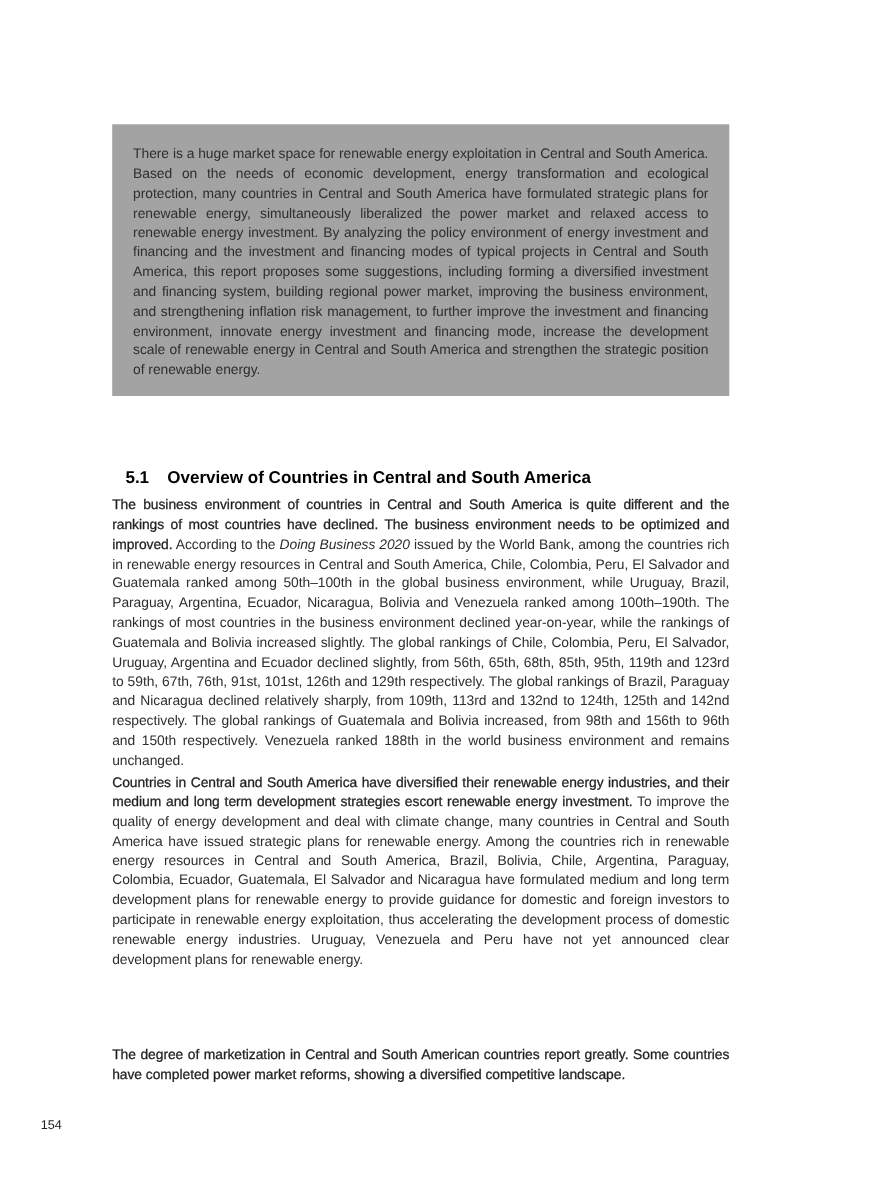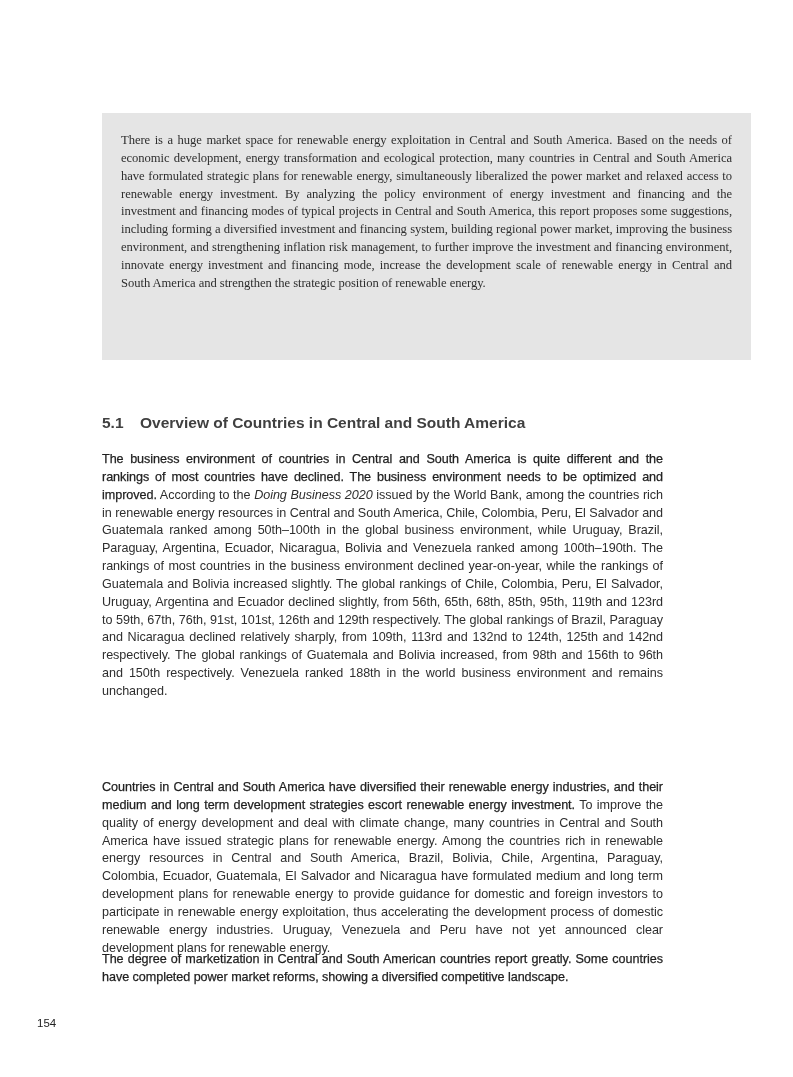--- a/index.html
+++ b/index.html
@@ -12,44 +12,43 @@
       height: 1077px;
       position: relative;
       overflow: hidden;
       font-family: "Liberation Sans", sans-serif;
       color: #2b2b2b;
     }
     .abstract-box {
       position: absolute;
       left: 102px;
       top: 113px;
-      width: 649px;
+      width: 561px;
       height: 247px;
-      background: #e5e5e5;
+      background: #a3a3a3;
       box-sizing: border-box;
       padding: 19px 19px 0 19px;
-      font-family: Liberation Serif, serif;
     }
     .abstract-text {
       margin: 0;
       font-size: 12.6px;
       line-height: 17.85px;
       text-align: justify;
       color: #2e2e2e;
       letter-spacing: -0.05px;
     }
     .section-heading {
       position: absolute;
       left: 102px;
       top: 414px;
       width: 561px;
-      margin: 0;
+      margin: 12px;
       font-size: 15.5px;
       font-weight: bold;
-      color: #404040;
+      color: #000000;
       white-space: nowrap;
     }
     .section-heading .num {
       display: inline-block;
       width: 38px;
     }
     .body-text {
       position: absolute;
       left: 102px;
       width: 561px;
@@ -83,21 +82,21 @@
 </div>
 
 <h2 class="section-heading">
   <span class="num">5.1</span><span>Overview of Countries in Central and South America</span>
 </h2>
 
 <div class="body-text" style="top: 451px;">
   <p class="para"><span class="lead">The business environment of countries in Central and South America is quite different and the rankings of most countries have declined. The business environment needs to be optimized and improved.</span><span> According to the </span><em>Doing Business 2020</em><span> issued by the World Bank, among the countries rich in renewable energy resources in Central and South America, Chile, Colombia, Peru, El Salvador and Guatemala ranked among 50th–100th in the global business environment, while Uruguay, Brazil, Paraguay, Argentina, Ecuador, Nicaragua, Bolivia and Venezuela ranked among 100th–190th. The rankings of most countries in the business environment declined year-on-year, while the rankings of Guatemala and Bolivia increased slightly. The global rankings of Chile, Colombia, Peru, El Salvador, Uruguay, Argentina and Ecuador declined slightly, from 56th, 65th, 68th, 85th, 95th, 119th and 123rd to 59th, 67th, 76th, 91st, 101st, 126th and 129th respectively. The global rankings of Brazil, Paraguay and Nicaragua declined relatively sharply, from 109th, 113rd and 132nd to 124th, 125th and 142nd respectively. The global rankings of Guatemala and Bolivia increased, from 98th and 156th to 96th and 150th respectively. Venezuela ranked 188th in the world business environment and remains unchanged.</span></p>
 </div>
 
-<div class="body-text" style="top: 779px;">
+<div class="body-text" style="top: 703px;">
   <p class="para"><span class="lead">Countries in Central and South America have diversified their renewable energy industries, and their medium and long term development strategies escort renewable energy investment.</span><span> To improve the quality of energy development and deal with climate change, many countries in Central and South America have issued strategic plans for renewable energy. Among the countries rich in renewable energy resources in Central and South America, Brazil, Bolivia, Chile, Argentina, Paraguay, Colombia, Ecuador, Guatemala, El Salvador and Nicaragua have formulated medium and long term development plans for renewable energy to provide guidance for domestic and foreign investors to participate in renewable energy exploitation, thus accelerating the development process of domestic renewable energy industries. Uruguay, Venezuela and Peru have not yet announced clear development plans for renewable energy.</span></p>
 </div>
 
 <div class="body-text" style="top: 951px;">
   <p class="para"><span class="lead">The degree of marketization in Central and South American countries report greatly. Some countries have completed power market reforms, showing a diversified competitive landscape.</span><span></span></p>
 </div>
 
 <div class="page-number">154</div>
 
 </body></html>

